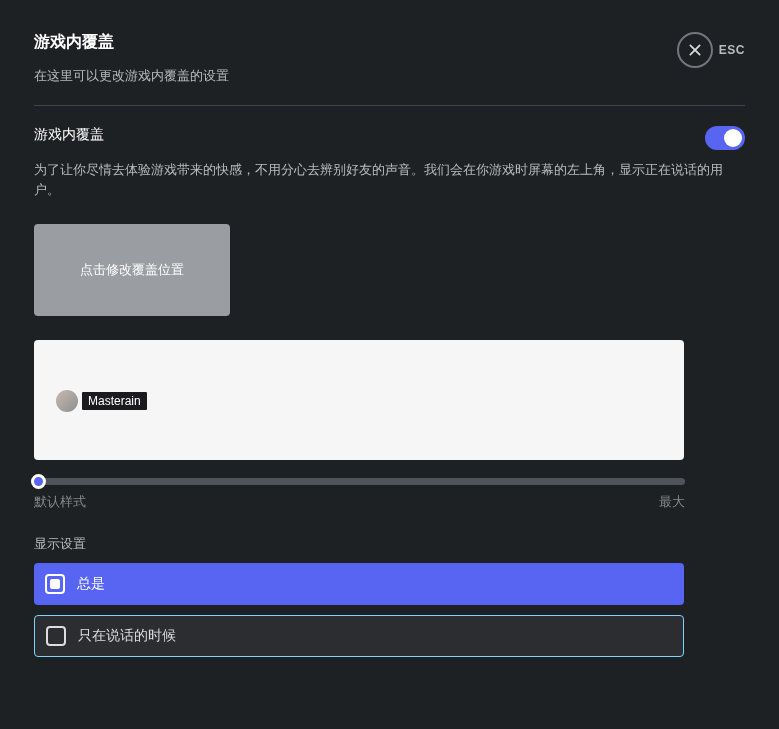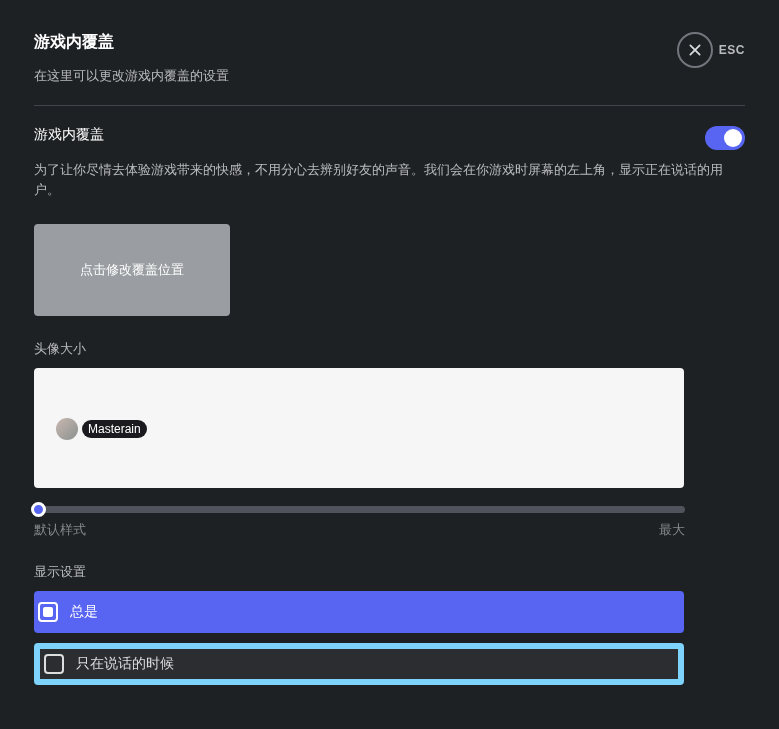--- a/index.html
+++ b/index.html
@@ -145,21 +145,21 @@
       width: 22px;
       height: 22px;
       border-radius: 50%;
       background: linear-gradient(135deg, #c9b8b0 0%, #8a918f 100%);
     }
     .avatar-name {
       background: #1b1b1f;
       color: #ffffff;
       font-size: 12px;
       padding: 2px 6px;
-      border-radius: 9px;
+      border-radius: 1px;
     }
     .slider-wrap {
       position: relative;
       width: 651px;
       margin-bottom: 6px;
     }
     .slider-track {
       height: 7px;
       background: #4f545c;
       border-radius: 4px;
@@ -191,31 +191,31 @@
       display: flex;
       flex-direction: column;
       gap: 10px;
     }
     .radio-option {
       width: 650px;
       height: 42px;
       border-radius: 4px;
       display: flex;
       align-items: center;
-      padding: 0 4px;
+      padding: 0 11px;
       gap: 12px;
       cursor: pointer;
     }
     .radio-option.selected {
       background: #5865f2;
       color: #ffffff;
     }
     .radio-option.unselected {
       background: #2b2d31;
-      border: 6px solid #7dd3fc;
+      border: 1px solid #7dd3fc;
       color: #dcddde;
     }
     .radio-indicator {
       width: 20px;
       height: 20px;
       border: 2px solid currentColor;
       border-radius: 4px;
       display: flex;
       align-items: center;
       justify-content: center;
@@ -258,21 +258,20 @@
     <div class="toggle">
       <div class="toggle-knob"></div>
     </div>
   </div>
   <p class="description">为了让你尽情去体验游戏带来的快感，不用分心去辨别好友的声音。我们会在你游戏时屏幕的左上角，显示正在说话的用户。</p>
 
   <div class="position-box">
     <span class="position-box-text">点击修改覆盖位置</span>
   </div>
 
-  <div class="label">头像大小</div>
   <div class="avatar-preview">
     <div class="avatar-item">
       <div class="avatar-circle"></div>
       <div class="avatar-name">Masterain</div>
     </div>
   </div>
 
   <div class="slider-wrap">
     <div class="slider-track"></div>
     <div class="slider-thumb"></div>

